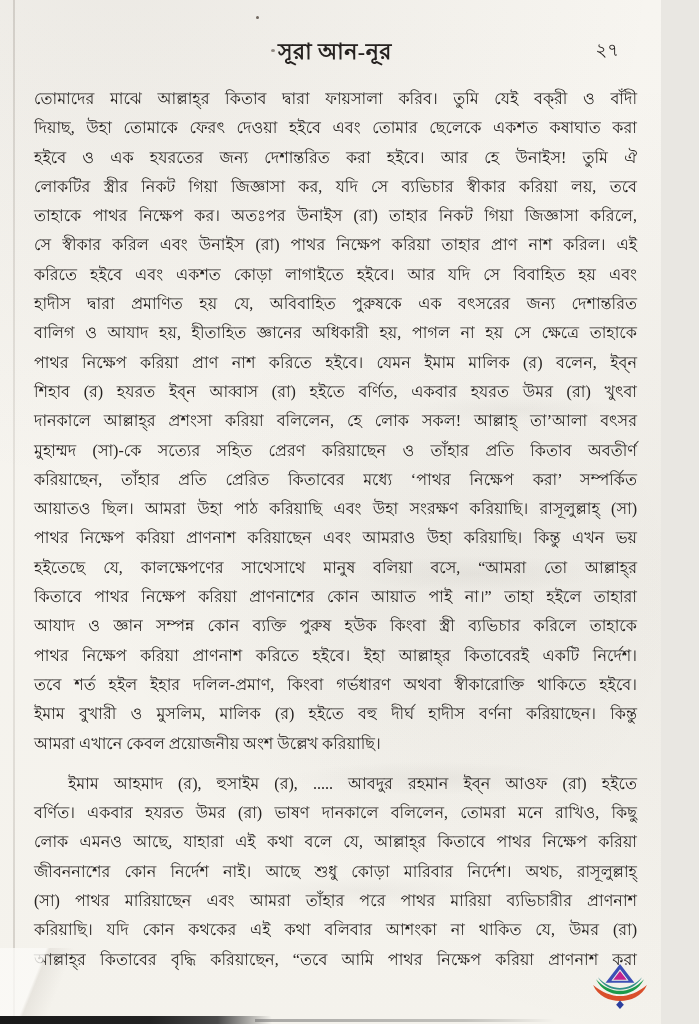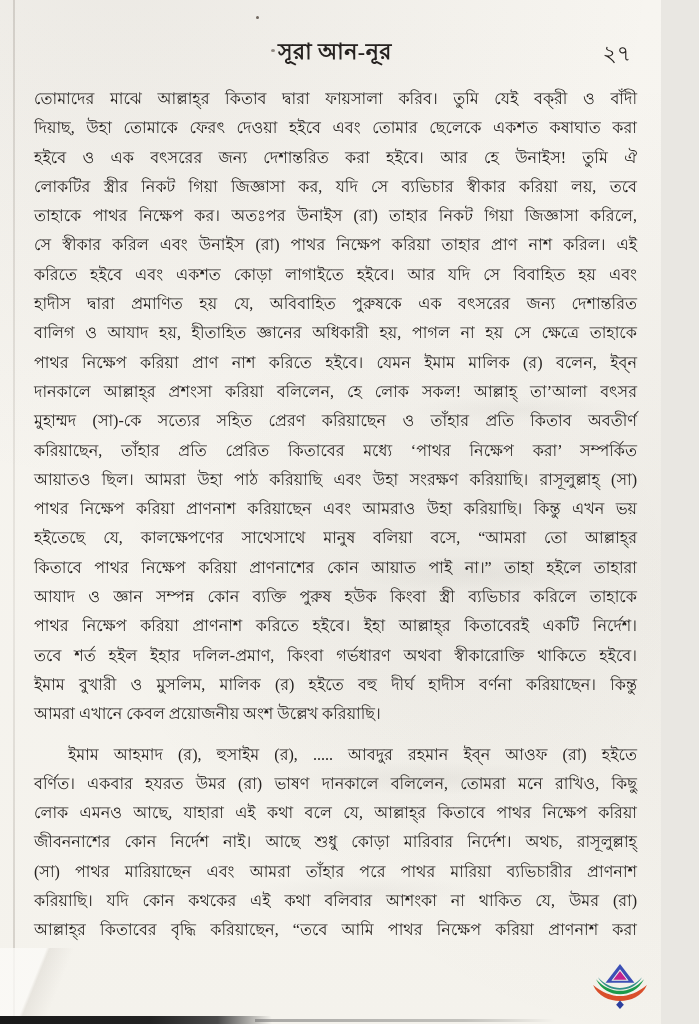--- a/index.html
+++ b/index.html
@@ -31,21 +31,21 @@
     background:linear-gradient(rgba(110,100,90,.22), rgba(110,100,90,.10) 60%, rgba(110,100,90,.25));
   }
   .speck{position:absolute;border-radius:50%;background:#6f675f;}
   .s1{left:256px;top:16px;width:3px;height:3px;}
   .s2{left:271px;top:49px;width:4px;height:3px;opacity:.75;}
   .header{position:absolute;left:35px;right:26px;top:34px;height:30px;}
   .title{
     text-align:center;font-size:22px;font-weight:bold;letter-spacing:.5px;
   }
   .pageno{
-    position:absolute;right:4px;top:2px;font-size:22px;
+    position:absolute;right:16px;top:2px;font-size:18px;
   }
   .content{
     position:absolute;left:34px;right:24px;top:84px;
     font-size:16px;
   }
   .para{margin:0;}
   .para + .para{margin-top:11px;}
   .line{
     height:29.3px;line-height:29.3px;white-space:normal;
     text-align:justify;text-align-last:justify;
@@ -80,28 +80,29 @@
 
   <div class="header">
     <div class="title">সূরা আন-নূর</div>
     <div class="pageno">২৭</div>
   </div>
 
   <div class="content" id="content">
       <div class="para">
         <div class="line">তোমাদের মাঝে আল্লাহ্‌র কিতাব দ্বারা ফায়সালা করিব। তুমি যেই বক্‌রী ও বাঁদী</div>
         <div class="line">দিয়াছ, উহা তোমাকে ফেরৎ দেওয়া হইবে এবং তোমার ছেলেকে একশত কষাঘাত করা</div>
-        <div class="line">হইবে ও এক বৎসরের জন্য দেশান্তরিত করা হইবে। আর হে উনাইস! তুমি ঐ</div>
+        <div class="line">হইবে ও এক হযরতের জন্য দেশান্তরিত করা হইবে। আর হে উনাইস! তুমি ঐ</div>
         <div class="line">লোকটির স্ত্রীর নিকট গিয়া জিজ্ঞাসা কর, যদি সে ব্যভিচার স্বীকার করিয়া লয়, তবে</div>
         <div class="line">তাহাকে পাথর নিক্ষেপ কর। অতঃপর উনাইস (রা) তাহার নিকট গিয়া জিজ্ঞাসা করিলে,</div>
         <div class="line">সে স্বীকার করিল এবং উনাইস (রা) পাথর নিক্ষেপ করিয়া তাহার প্রাণ নাশ করিল। এই</div>
         <div class="line">করিতে হইবে এবং একশত কোড়া লাগাইতে হইবে। আর যদি সে বিবাহিত হয় এবং</div>
         <div class="line">হাদীস দ্বারা প্রমাণিত হয় যে, অবিবাহিত পুরুষকে এক বৎসরের জন্য দেশান্তরিত</div>
         <div class="line">বালিগ ও আযাদ হয়, হীতাহিত জ্ঞানের অধিকারী হয়, পাগল না হয় সে ক্ষেত্রে তাহাকে</div>
         <div class="line">পাথর নিক্ষেপ করিয়া প্রাণ নাশ করিতে হইবে। যেমন ইমাম মালিক (র) বলেন, ইব্‌ন</div>
+        <div class="line">শিহাব (র) হযরত ইব্‌ন আব্বাস (রা) হইতে বর্ণিত, একবার হযরত উমর (রা) খুৎবা</div>
         <div class="line">দানকালে আল্লাহ্‌র প্রশংসা করিয়া বলিলেন, হে লোক সকল! আল্লাহ্ তা’আলা বৎসর</div>
         <div class="line">মুহাম্মদ (সা)-কে সত্যের সহিত প্রেরণ করিয়াছেন ও তাঁহার প্রতি কিতাব অবতীর্ণ</div>
         <div class="line">করিয়াছেন, তাঁহার প্রতি প্রেরিত কিতাবের মধ্যে ‘পাথর নিক্ষেপ করা’ সম্পর্কিত</div>
         <div class="line">আয়াতও ছিল। আমরা উহা পাঠ করিয়াছি এবং উহা সংরক্ষণ করিয়াছি। রাসূলুল্লাহ্ (সা)</div>
         <div class="line">পাথর নিক্ষেপ করিয়া প্রাণনাশ করিয়াছেন এবং আমরাও উহা করিয়াছি। কিন্তু এখন ভয়</div>
         <div class="line">হইতেছে যে, কালক্ষেপণের সাথেসাথে মানুষ বলিয়া বসে, “আমরা তো আল্লাহ্‌র</div>
         <div class="line">কিতাবে পাথর নিক্ষেপ করিয়া প্রাণনাশের কোন আয়াত পাই না।” তাহা হইলে তাহারা</div>
         <div class="line">আযাদ ও জ্ঞান সম্পন্ন কোন ব্যক্তি পুরুষ হউক কিংবা স্ত্রী ব্যভিচার করিলে তাহাকে</div>
         <div class="line">পাথর নিক্ষেপ করিয়া প্রাণনাশ করিতে হইবে। ইহা আল্লাহ্‌র কিতাবেরই একটি নির্দেশ।</div>
         <div class="line">তবে শর্ত হইল ইহার দলিল-প্রমাণ, কিংবা গর্ভধারণ অথবা স্বীকারোক্তি থাকিতে হইবে।</div>

